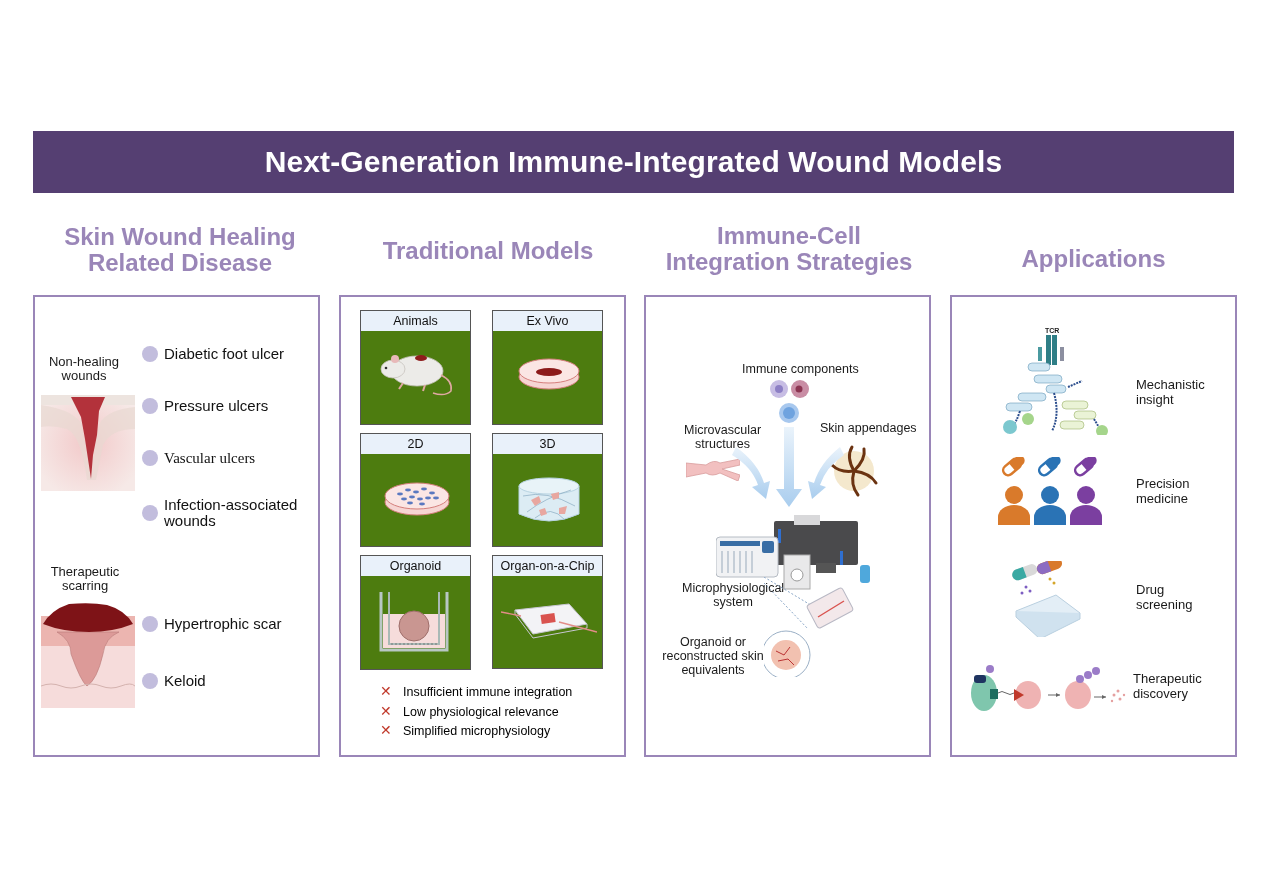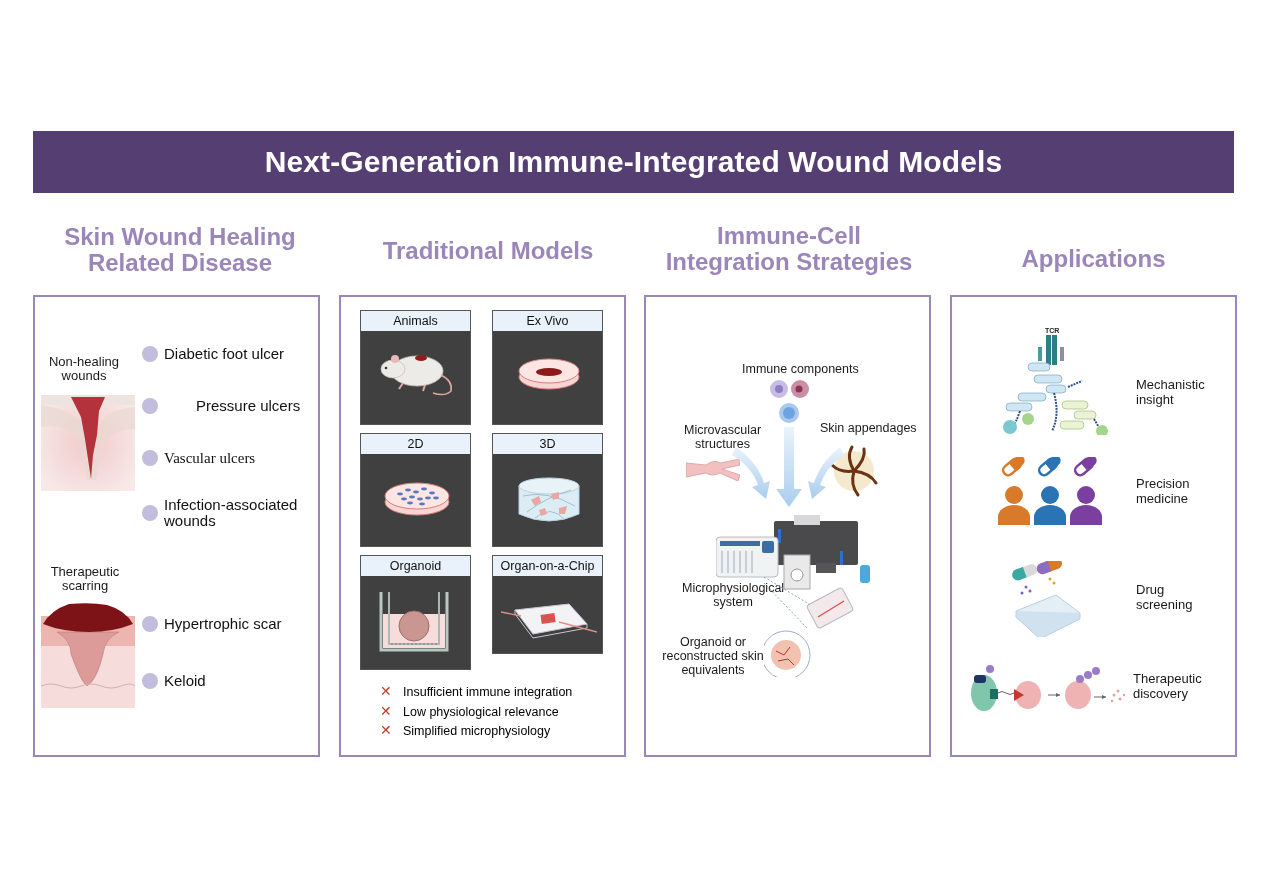--- a/index.html
+++ b/index.html
@@ -6,21 +6,21 @@
   body { width: 1269px; height: 889px; background: #ffffff; position: relative; overflow: hidden; font-family: "Liberation Sans", sans-serif; color: #1a1a1a; }
   .banner { position: absolute; left: 33px; top: 131px; width: 1201px; height: 62px; background: #553f72; display: flex; align-items: center; justify-content: center; }
   .banner h1 { color: #ffffff; font-size: 30px; font-weight: bold; letter-spacing: 0.1px; }
   .col-title { position: absolute; color: #9a86b8; font-weight: bold; font-size: 24px; line-height: 26px; text-align: center; }
   .panel { position: absolute; top: 295px; width: 287px; height: 462px; border: 2px solid #9a86b8; background: #fff; }
   .abs { position: absolute; }
   .txt { font-size: 15px; line-height: 16px; }
   .small { font-size: 12.5px; line-height: 14px; text-align: center; }
   .dot { width: 16px; height: 16px; border-radius: 50%; background: #c2bddd; position: absolute; }
   .bullet-label { position: absolute; font-size: 15px; line-height: 16px; color: #111; }
-  .model-box { position: absolute; width: 111px; border: 1px solid #555; background: #404040; }
+  .model-box { position: absolute; width: 111px; border: 1px solid #555; background: #4d7c0f; }
   .model-box .mh { background: #e9f1fa; height: 20px; font-size: 12.5px; line-height: 20px; text-align: center; color: #111; }
   .xmark { color: #c0392b; font-size: 14px; position: absolute; }
   .limit { position: absolute; font-size: 12.5px; color: #000000; }
   svg { display: block; }
 </style>
 </head>
 <body>
 
 <div class="banner">
   <h1>Next-Generation Immune-Integrated Wound Models</h1>
@@ -71,21 +71,21 @@
       <path d="M16 30 Q30 38 30 52 Q40 80 46 84 Q56 78 62 52 Q64 36 78 30 Z" fill="#dc9a98" stroke="#b97a78" stroke-width="0.6"></path>
       <path d="M2 22 Q10 8 28 2 Q50 0 66 3 Q84 8 92 22 Q72 30 48 30 Q22 30 2 22 Z" fill="#7e1317"></path>
       <path d="M0 84 Q10 80 20 84 T40 84 T60 84 T80 84 T94 84" stroke="#d4b2ae" fill="none" stroke-width="1"></path>
     </svg>
   </div>
 
   <div class="dot" style="left:107px; top:49px;"></div>
   <div class="bullet-label" style="left:129px; top:49px;"><span>Diabetic foot ulcer</span></div>
 
   <div class="dot" style="left:107px; top:101px;"></div>
-  <div class="bullet-label" style="left:129px; top:101px;margin-left:32px;"><span>Pressure ulcers</span></div>
+  <div class="bullet-label" style="left:129px; top:101px;"><span>Pressure ulcers</span></div>
 
   <div class="dot" style="left:107px; top:153px;"></div>
   <div class="bullet-label" style="left:129px; top:153px;font-family:Liberation Serif, serif;"><span>Vascular ulcers</span></div>
 
   <div class="dot" style="left:107px; top:208px;"></div>
   <div class="bullet-label" style="left:129px; top:200px;">
     <div>Infection-associated</div>
     <div>wounds</div>
   </div>
 
@@ -171,21 +171,21 @@
       <svg width="74" height="68" viewBox="0 0 74 68">
         <path d="M4 4 L4 62 L70 62 L70 4" fill="none" stroke="#b8c7c4" stroke-width="3"></path>
         <rect x="6" y="26" width="62" height="34" fill="#f6dcdb"></rect>
         <path d="M12 4 L12 56 L62 56 L62 4" fill="none" stroke="#a9b9b6" stroke-width="2"></path>
         <circle cx="37" cy="38" r="15" fill="#c99691" stroke="#9e6e6a"></circle>
         <path d="M14 56 L60 56" stroke="#777" stroke-dasharray="2 2"></path>
       </svg>
     </div>
   </div>
 
-  <div class="model-box" style="left:151px; top:258px; height:99px;">
+  <div class="model-box" style="left:151px; top:258px; height:114px;">
     <div class="mh">Organ-on-a-Chip</div>
     <div class="abs" style="left:8px; top:46px;">
       <svg width="96" height="40" viewBox="0 0 96 40">
         <path d="M14 8 L68 2 L86 22 L32 32 Z" fill="#f3f3f6" stroke="#c7c7d2"></path>
         <path d="M14 8 L14 12 L32 36 L86 26 L86 22" fill="none" stroke="#c7c7d2"></path>
         <rect x="40" y="12" width="14" height="9" fill="#d9534f" transform="rotate(-8 47 16)"></rect>
         <path d="M0 10 L20 14 M58 20 L96 30" stroke="#e38d88" stroke-width="1.4"></path>
       </svg>
     </div>
   </div>

